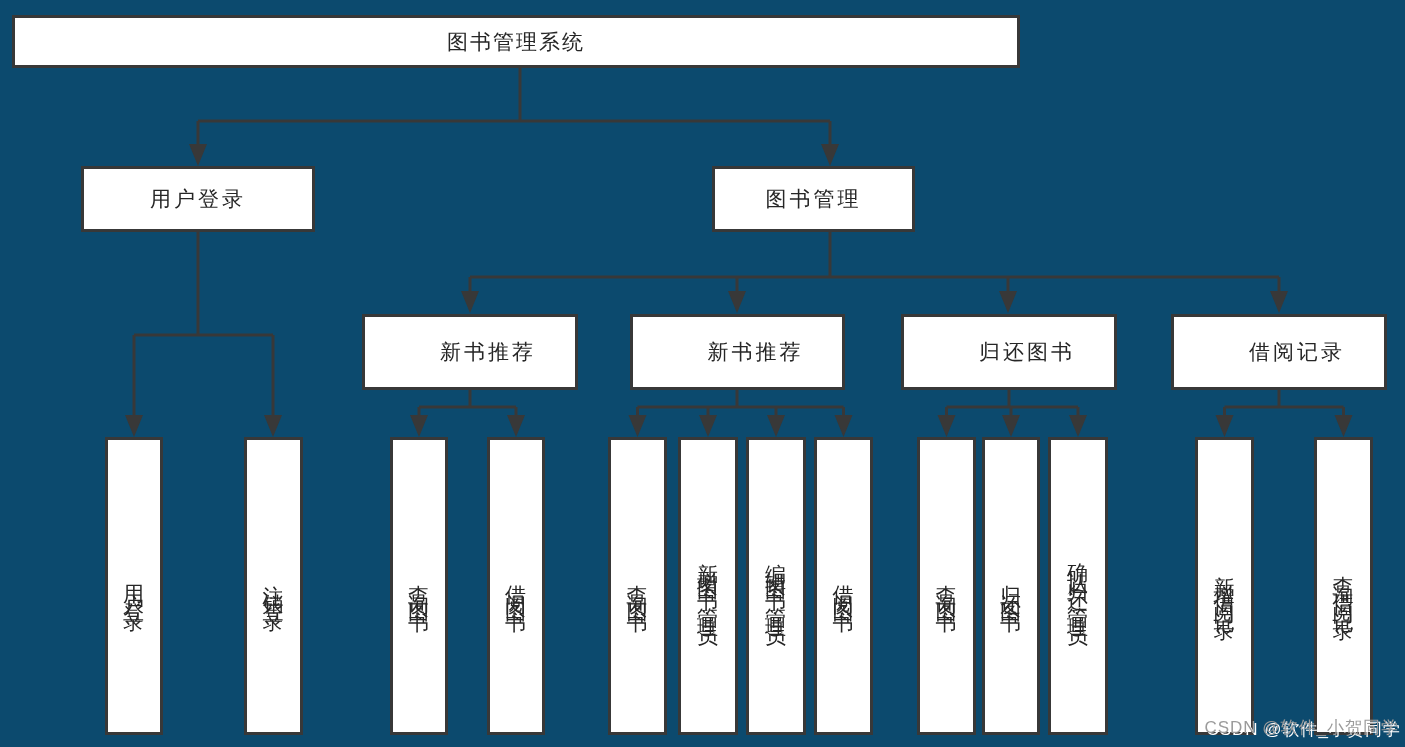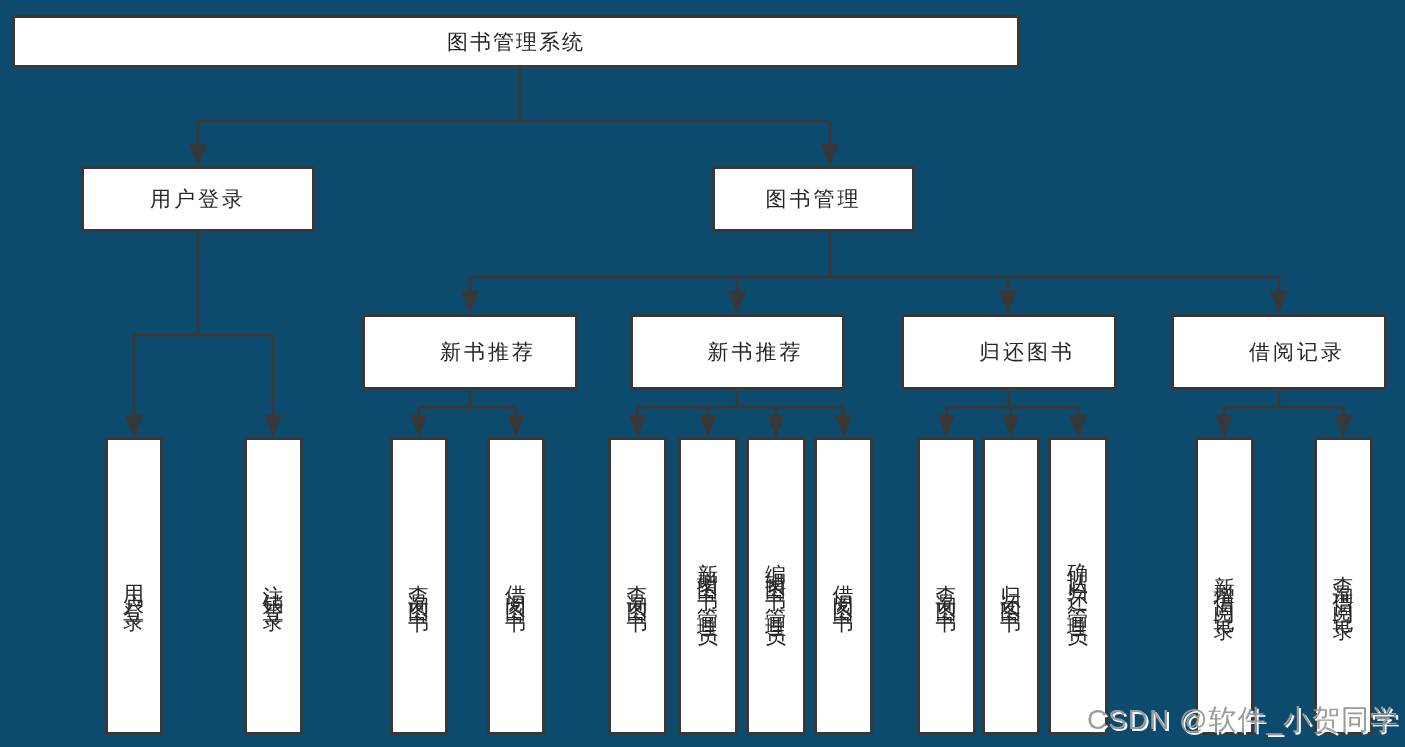--- a/index.html
+++ b/index.html
@@ -17,21 +17,21 @@
   .node.root span{letter-spacing:2px;}
   .l2{top:166px;height:66px;}
   .l3{top:314px;height:76px;padding-left:36px;}
   .leaf{top:437px;height:298px;}
   .leaf span{
     writing-mode:vertical-rl;text-orientation:mixed;
     letter-spacing:9px;line-height:1;white-space:nowrap;
   }
   .watermark{
     position:absolute;right:6px;bottom:8px;z-index:2;
-    font-size:28px;color:#9b9b9b;letter-spacing:1px;white-space:nowrap;
+    font-size:17px;color:#9b9b9b;letter-spacing:1px;white-space:nowrap;
     text-shadow:2px 2px 0 #ffffff;
   }
 </style>
 </head>
 <body>
 
 <div class="canvas">
 
   <svg class="connectors" width="1405" height="747" viewBox="0 0 1405 747">
     <g stroke="#383838" stroke-width="3" fill="none">

